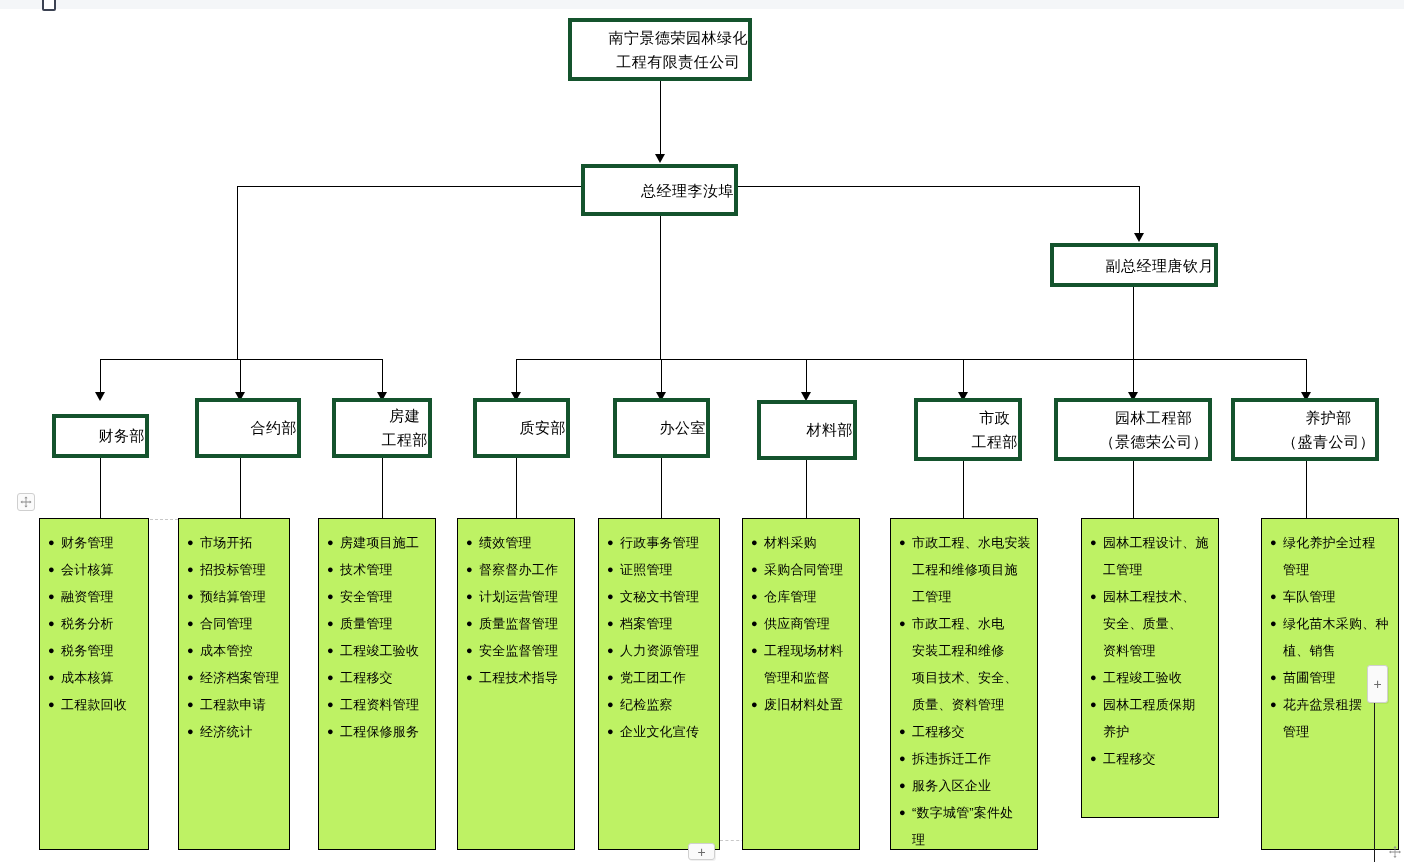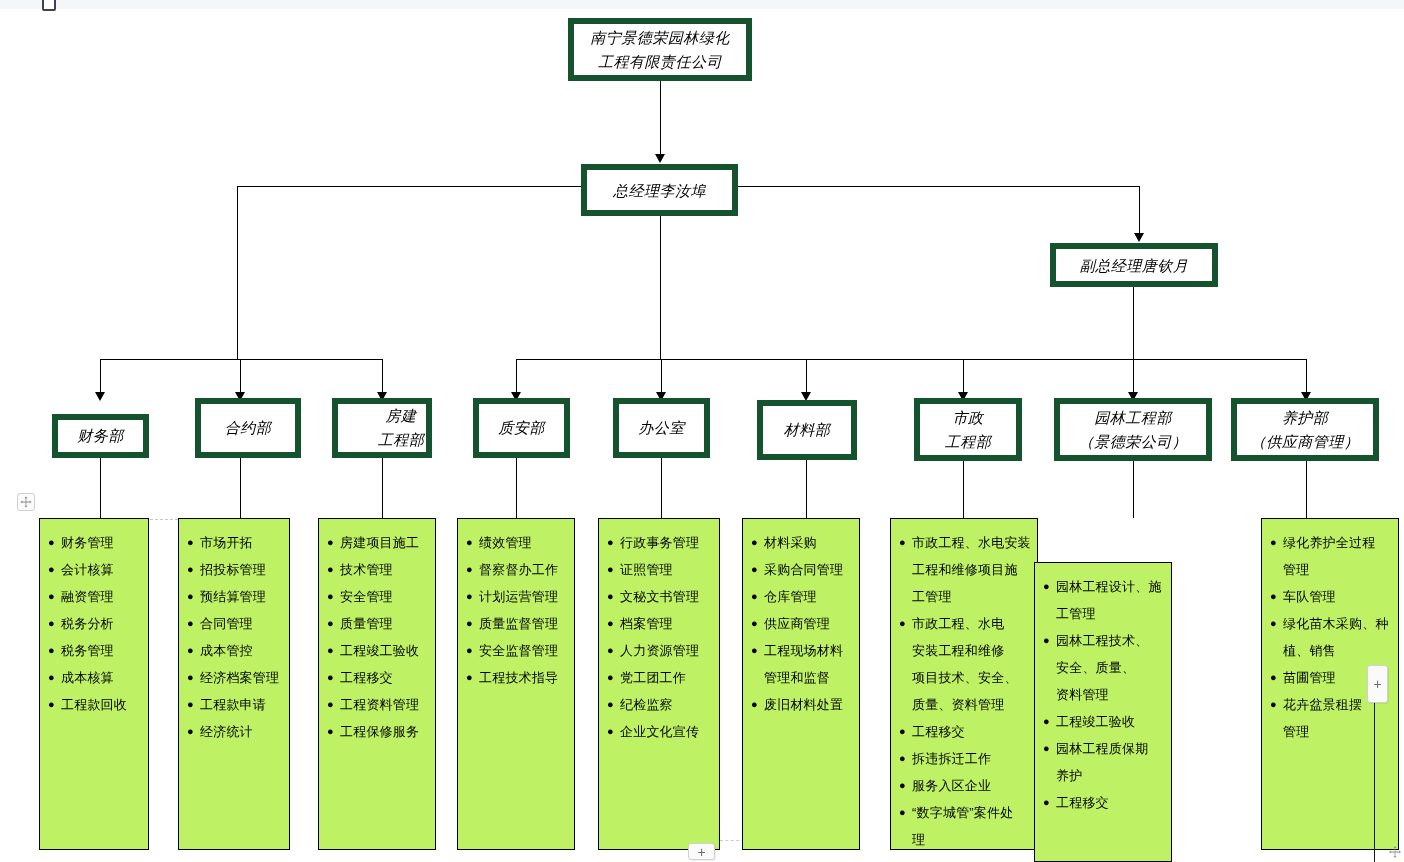--- a/index.html
+++ b/index.html
@@ -12,32 +12,31 @@
     position: relative;
     width: 1404px;
     height: 862px;
     background: #ffffff;
     overflow: hidden;
   }
 
   
   .node {
     position: absolute;
-    border: 6px solid #14532d;
+    border: 4px solid #14532d;
     background: #fff;
     display: flex;
     align-items: center;
-    justify-content: center;
+    justify-content: flex-end;
     text-align: center;
     font-size: 15px;
     line-height: 21px;
     color: #000;
     letter-spacing: .5px;
     z-index: 3;
-    font-style: italic;
   }
   .node.two-line { line-height: 24px; }
 
   
   .ln {
     position: absolute;
     background: #000;
     z-index: 1;
   }
   .ln.h { height: 1px; }
@@ -215,21 +214,21 @@
   <div class="node two-line" style="left:914px; top:398px; width:108px; height:63px;">
     <span style="white-space:pre-line;">市政
 工程部</span>
   </div>
   <div class="node two-line" style="left:1054px; top:398px; width:158px; height:63px;">
     <span style="white-space:pre-line;">园林工程部
 （景德荣公司）</span>
   </div>
   <div class="node two-line" style="left:1231px; top:398px; width:148px; height:63px;">
     <span style="white-space:pre-line;">养护部
-（供应商管理）</span>
+（盛青公司）</span>
   </div>
 
   <div class="ln v" style="left:100px; top:458px; height:60px;"></div>
   <div class="ln v" style="left:240px; top:458px; height:60px;"></div>
   <div class="ln v" style="left:382px; top:458px; height:60px;"></div>
   <div class="ln v" style="left:516px; top:458px; height:60px;"></div>
   <div class="ln v" style="left:661px; top:458px; height:60px;"></div>
   <div class="ln v" style="left:806px; top:460px; height:58px;"></div>
   <div class="ln v" style="left:963px; top:461px; height:57px;"></div>
   <div class="ln v" style="left:1133px; top:461px; height:57px;"></div>
@@ -319,21 +318,21 @@
 项目技术、安全、
 质量、资料管理</li>
       <li>工程移交</li>
       <li>拆违拆迁工作</li>
       <li>服务入区企业</li>
       <li>“数字城管”案件处
 理</li>
     </ul>
   </div>
 
-  <div class="panel" style="left:1034px; top:518px; width:138px; height:300px;margin-top:44px;">
+  <div class="panel" style="left:1081px; top:518px; width:138px; height:300px;">
     <ul>
       <li>园林工程设计、施
 工管理</li>
       <li>园林工程技术、
 安全、质量、
 资料管理</li>
       <li>工程竣工验收</li>
       <li>园林工程质保期
 养护</li>
       <li>工程移交</li>

